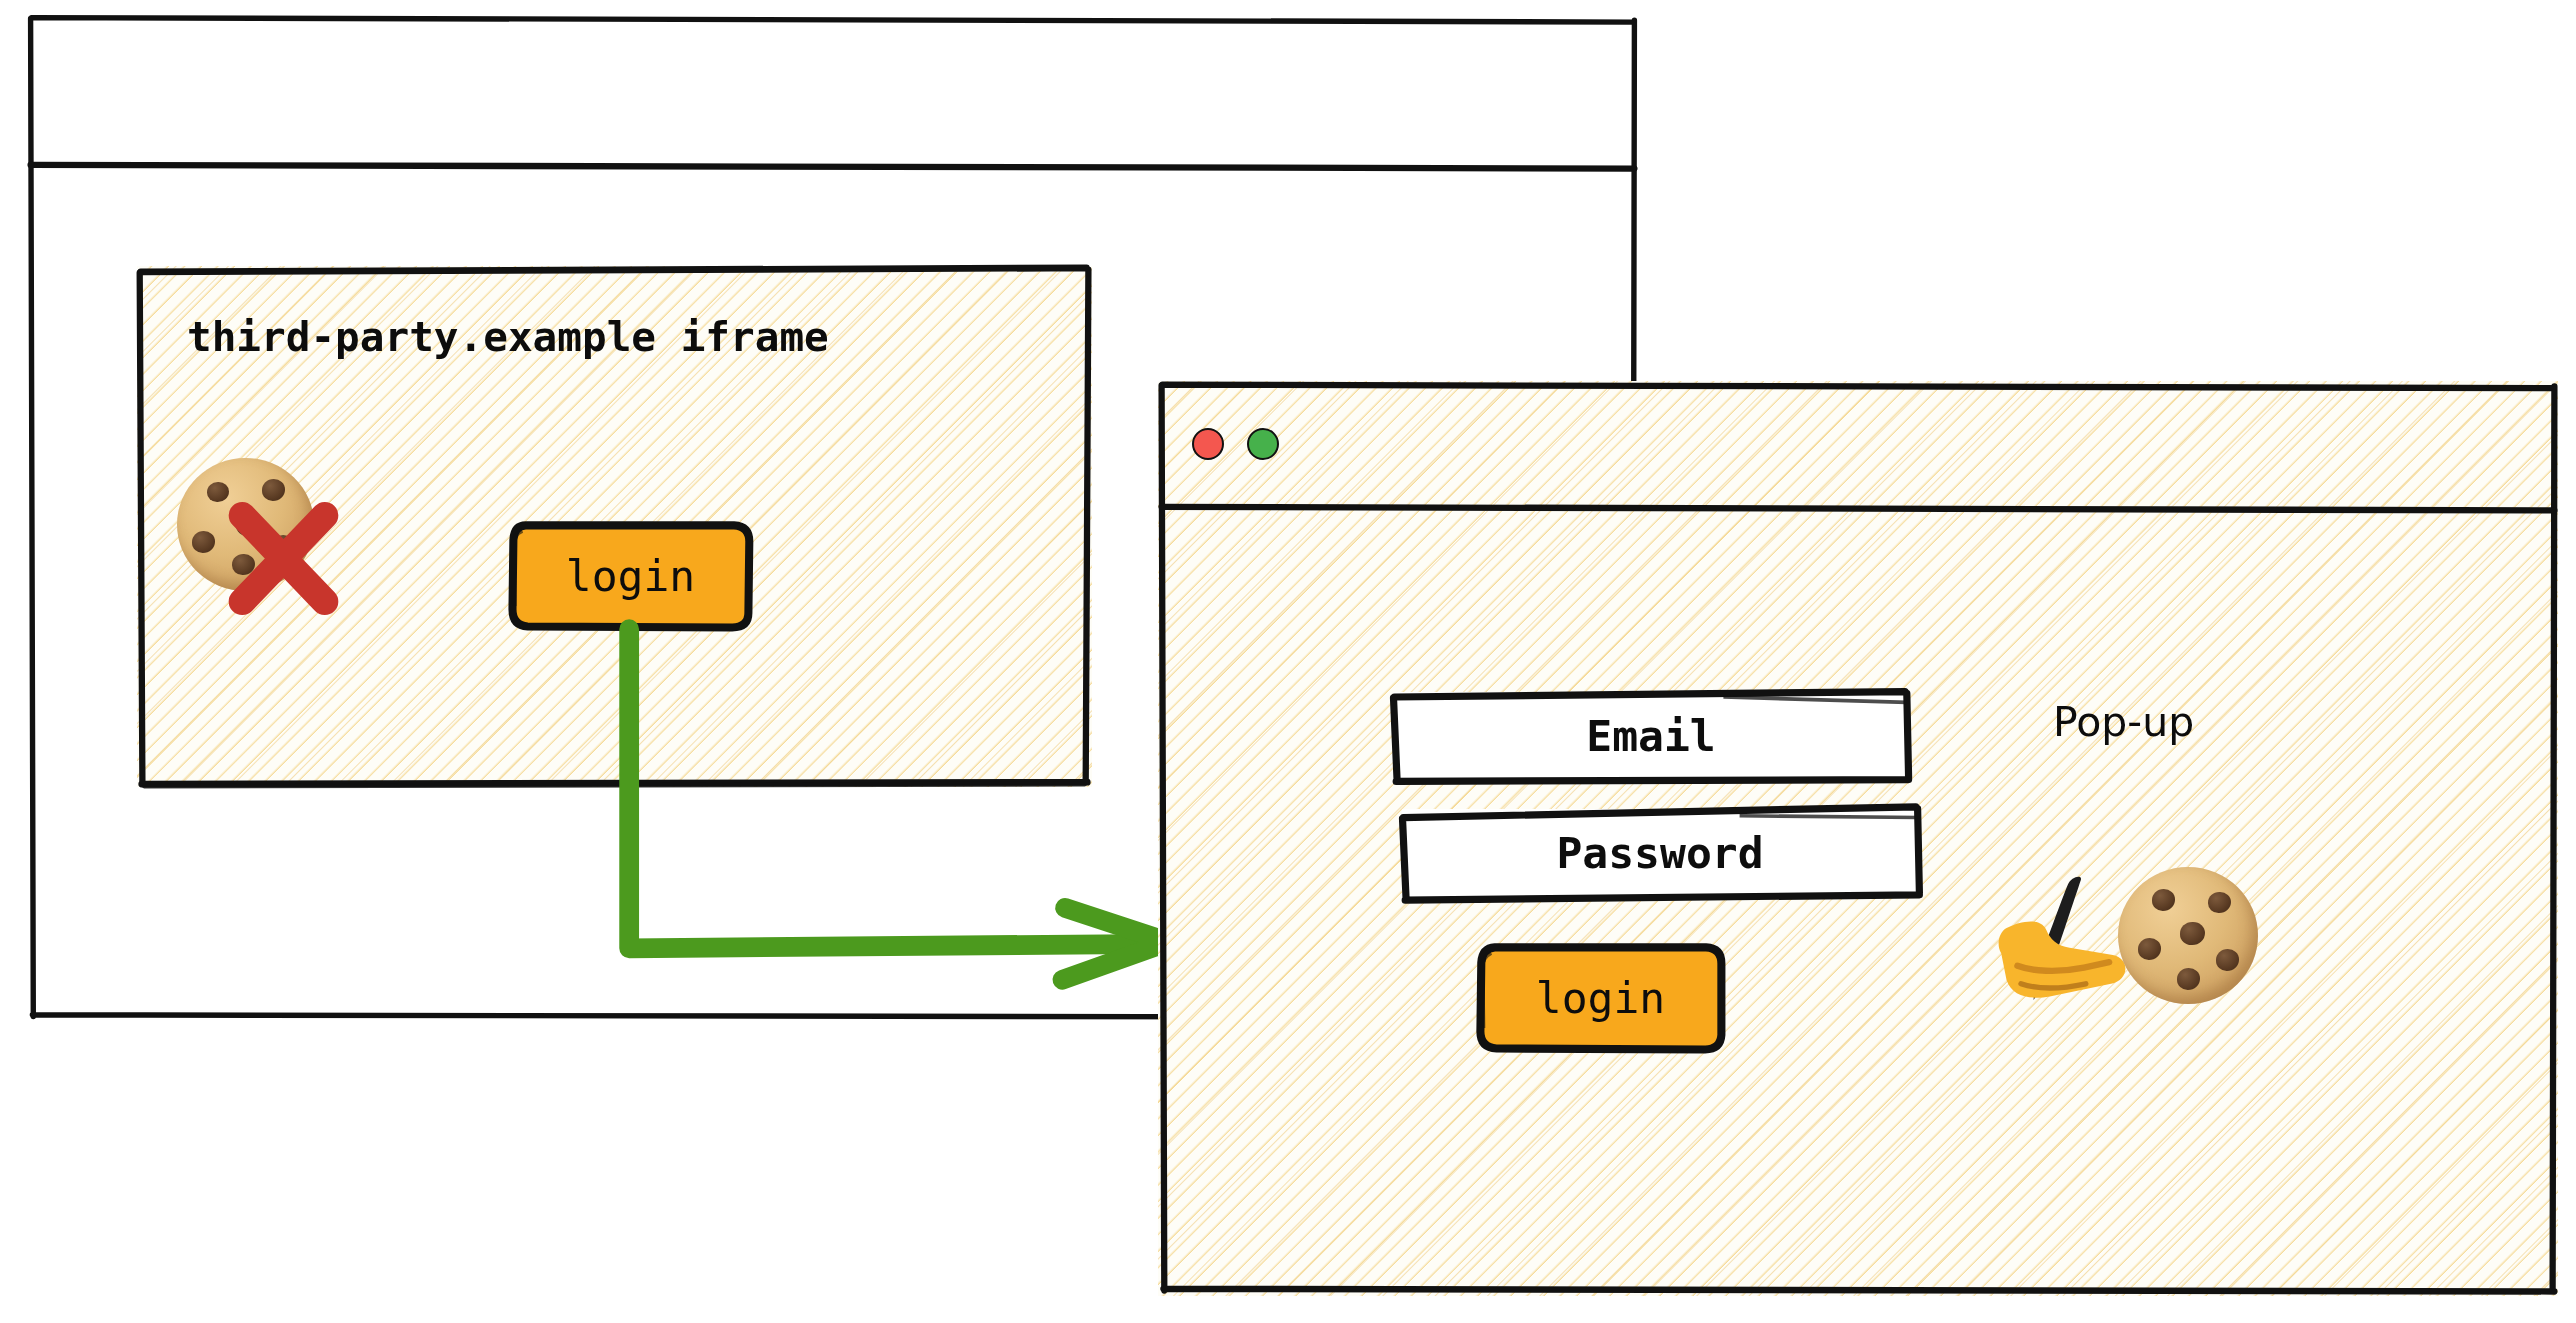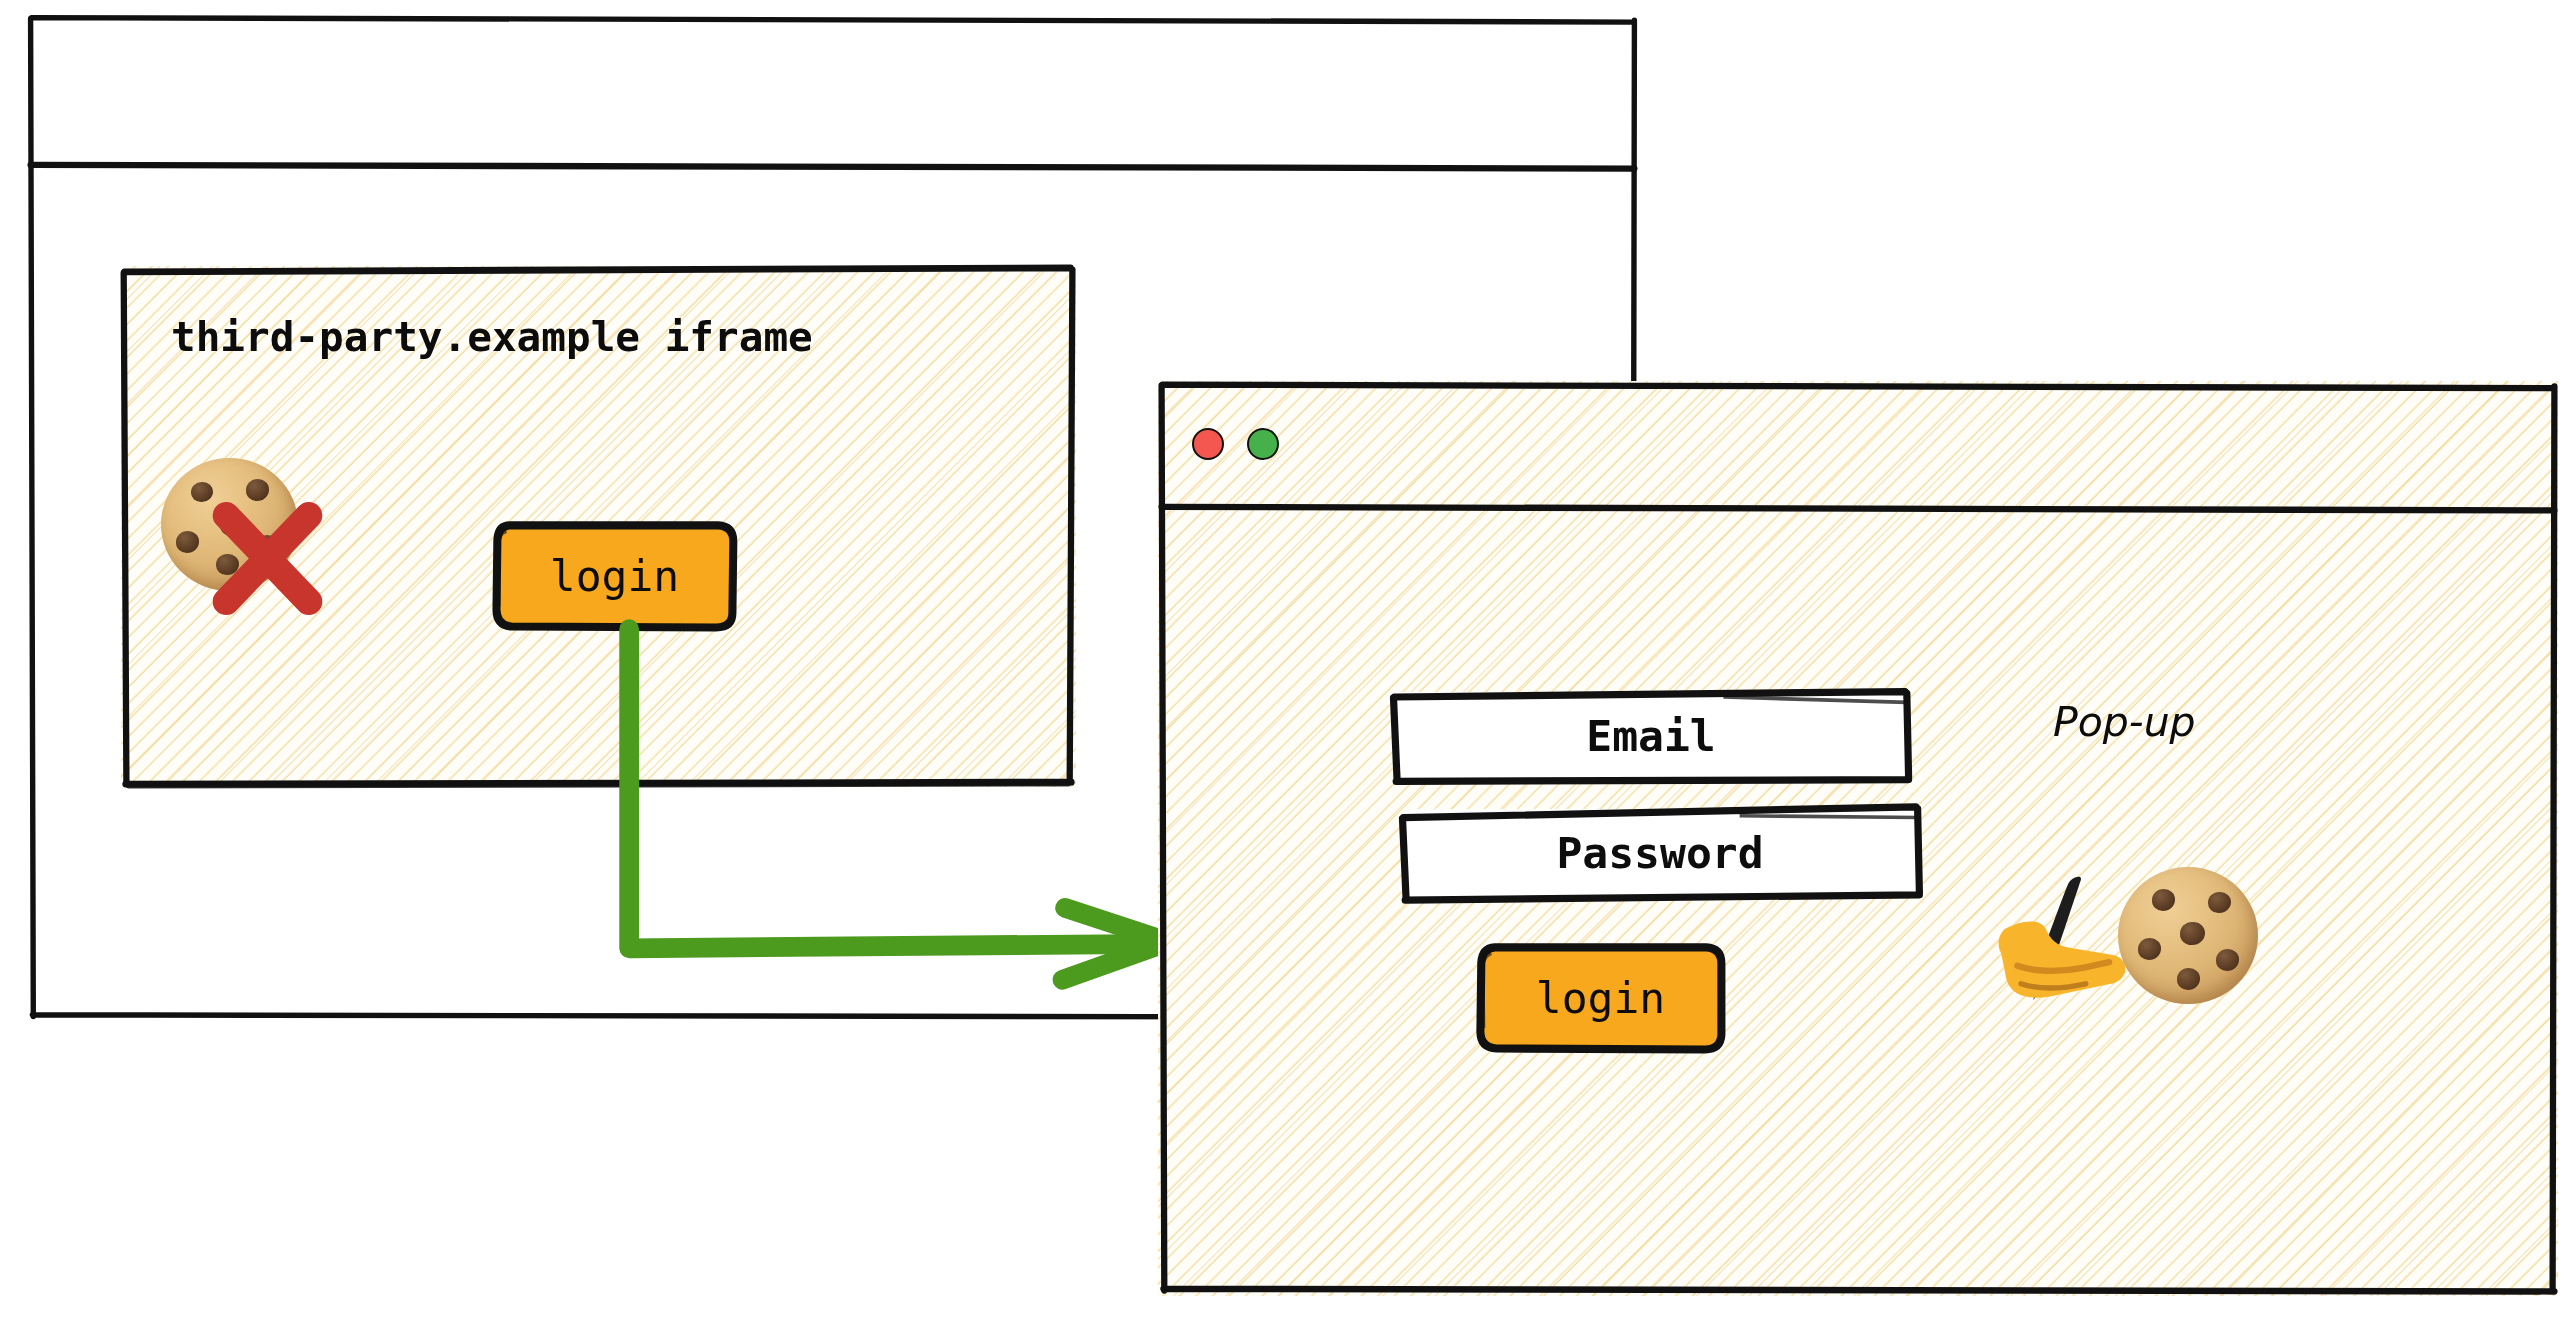--- a/index.html
+++ b/index.html
@@ -93,21 +93,21 @@
   }
 
   #opener-body {
     position: absolute;
     left: 0; top: 151px; right: 0; bottom: 0;
   }
 
   
   #iframe-box {
     position: absolute;
-    left: 121px;
+    left: 137px;
     top: 266px;
     width: 955px;
     height: 521px;
   }
   #iframe-label {
     position: absolute;
     left: 50px;
     top: 47px;
     font-family: "DejaVu Sans Mono", monospace;
     font-size: 41px;
@@ -291,21 +291,21 @@
 
     <div id="popup-titlebar">
       <div class="dots" style="margin-left:34px;">
         <span class="dot red"></span>
         <span class="dot green"></span>
       </div>
     </div>
 
     <div id="popup-body">
 
-      <span id="popup-caption" style="left:895px; top:191px;font-style:italic;">Pop-up</span>
+      <span id="popup-caption" style="left:895px; top:191px;">Pop-up</span>
 
       <div class="field" style="left:244px; top:302px; width:516px; height:88px;">
         <div class="field-outline">
           <svg viewBox="0 0 584 108" preserveAspectRatio="none">
             <path d="M6,14 L576,2 M578,4 L580,98 M580,100 L8,106 M9,105 L5,15" fill="none" stroke="#111111" stroke-width="8" stroke-linecap="round"></path>
             <path d="M380,12 L578,14" fill="none" stroke="#111111" stroke-width="4" opacity="0.75"></path>
           </svg>
         </div>
         <span class="field-label">Password</span>
       </div>

